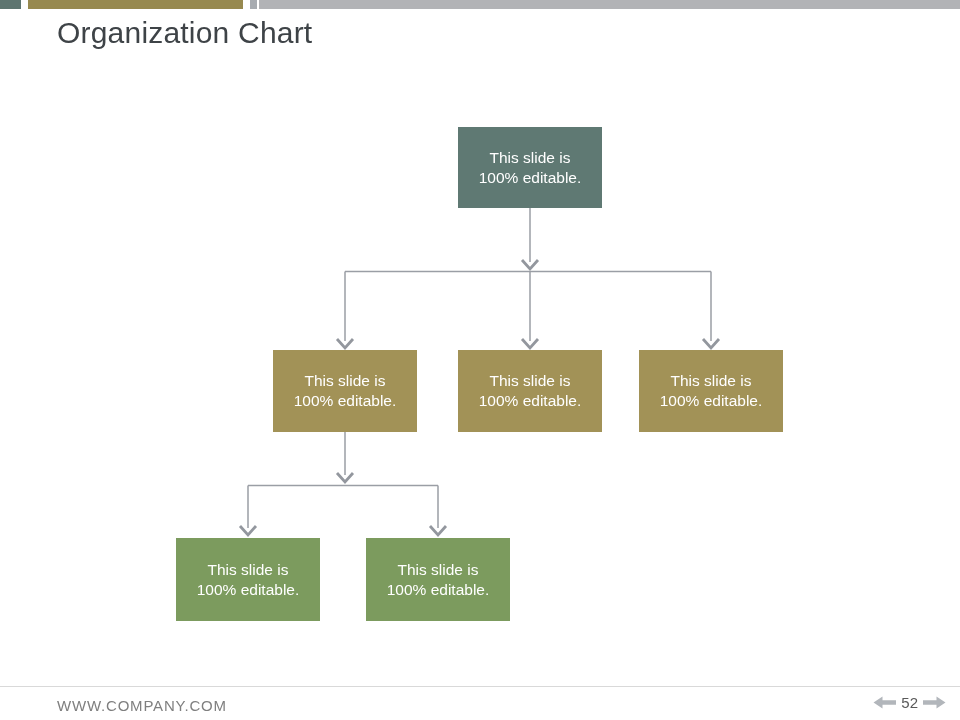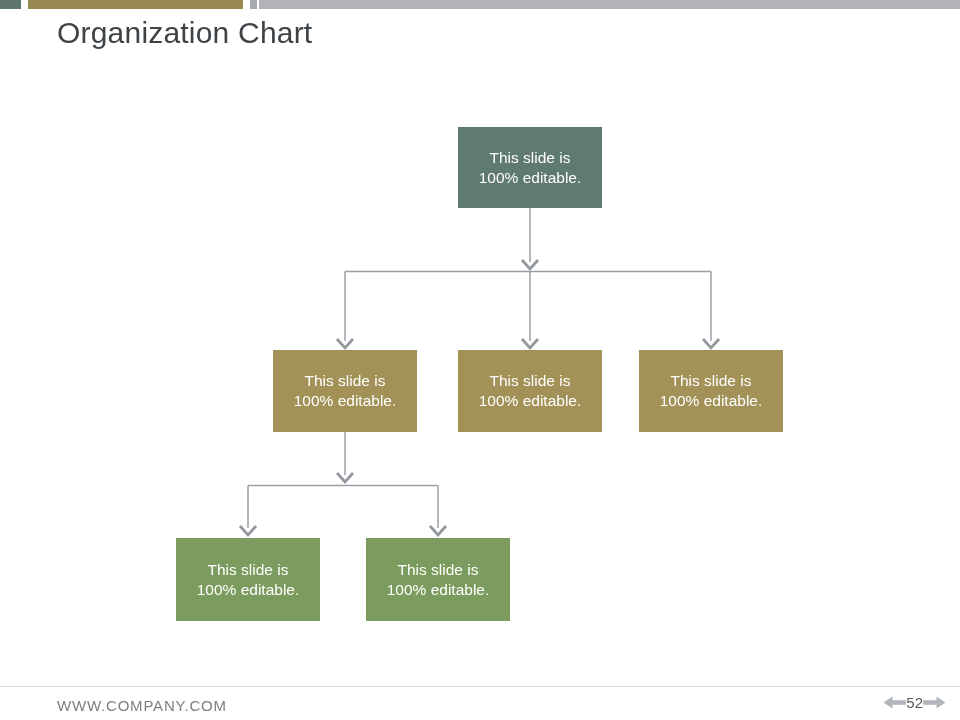--- a/index.html
+++ b/index.html
@@ -45,21 +45,21 @@
   .node-l2{left:366px;top:538px;height:83px;}
 
   
   .footer-line{position:absolute;left:0;top:686px;width:960px;height:1px;background:#d9d9d9;}
   .footer-site{
     position:absolute;left:57px;top:697px;
     font-size:15px;color:#7f7f7f;letter-spacing:0.8px;
   }
   .pager{
     position:absolute;right:14px;top:694px;
-    display:flex;align-items:center;
+    display:flex;align-items:center;gap:5px;
   }
   .pager .num{font-size:15px;color:#595959;}
   .pager svg{display:block;}
 </style>
 </head>
 <body>
 
 <div class="slide">
 
   <div class="bar bar-teal" style="background: rgb(94, 117, 112);"></div>

